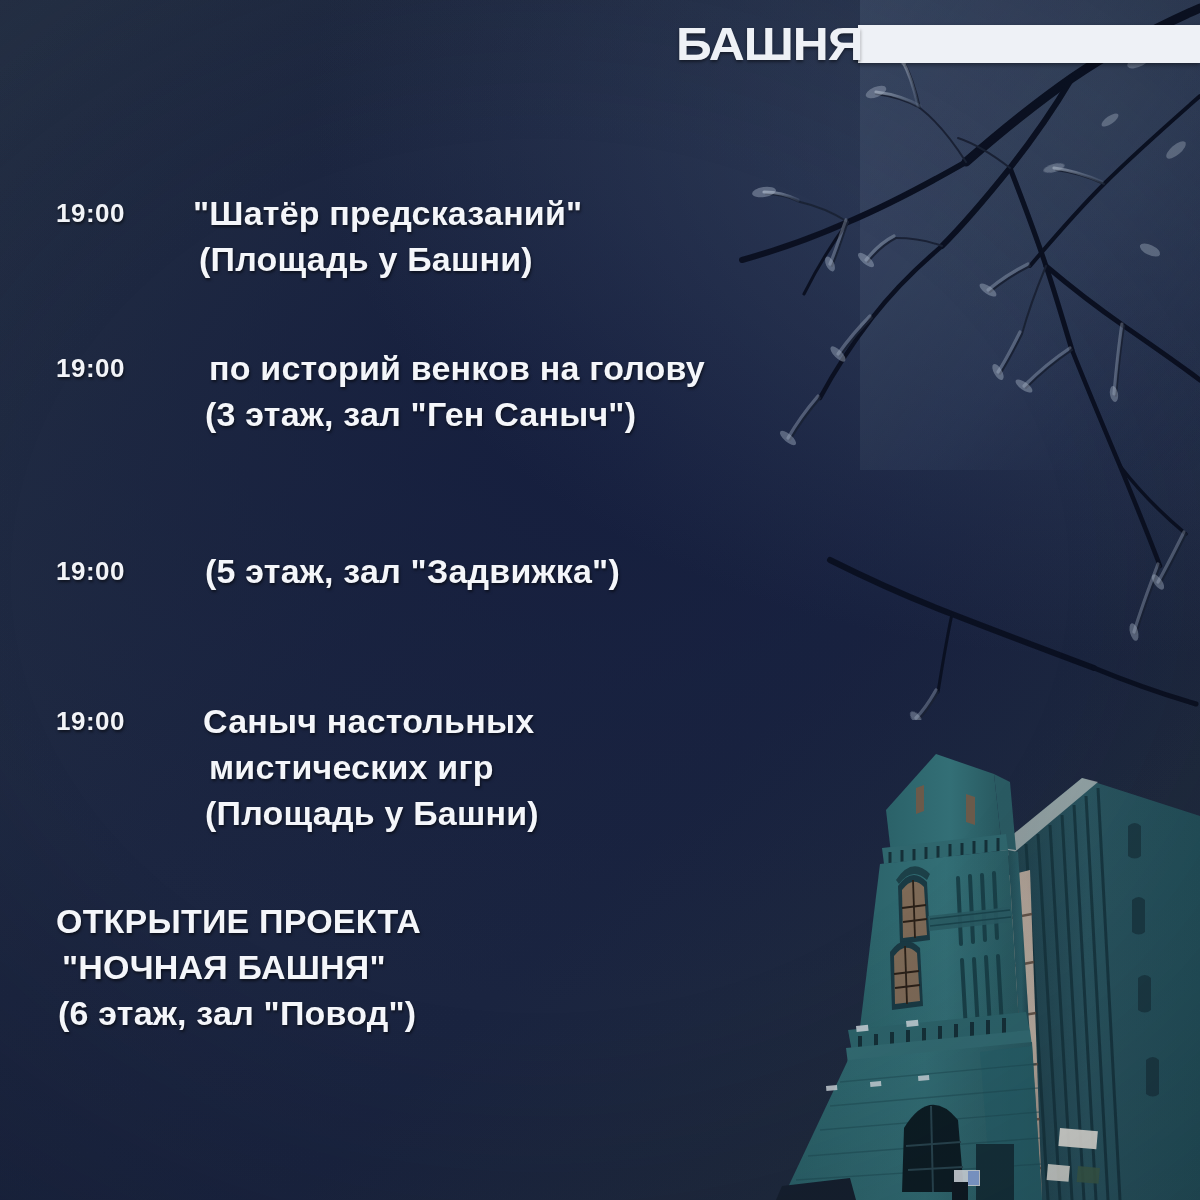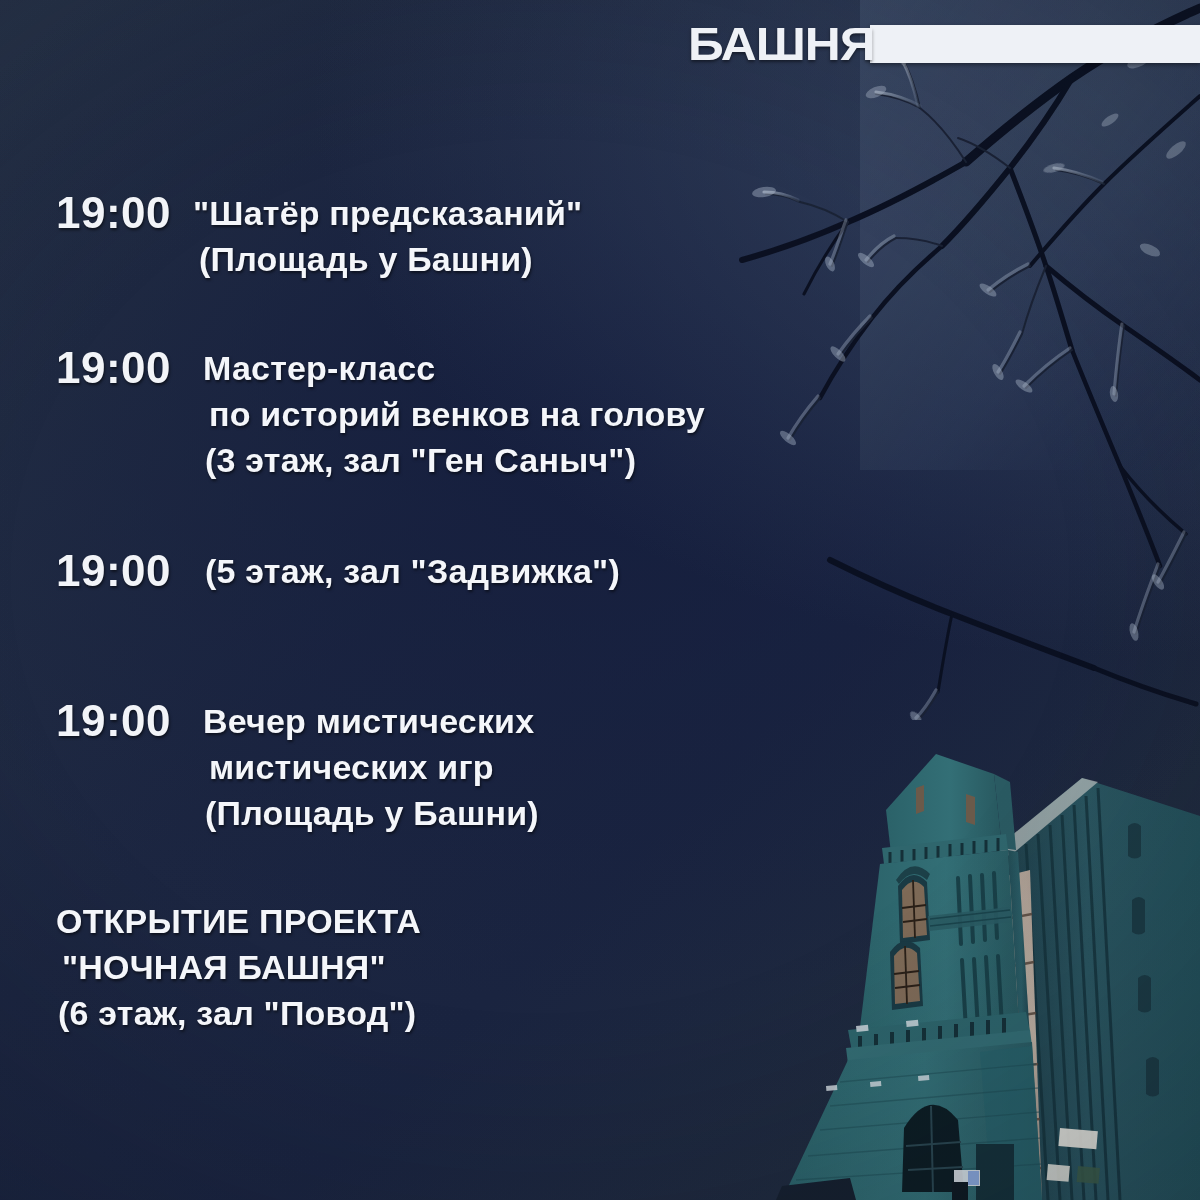--- a/index.html
+++ b/index.html
@@ -17,21 +17,21 @@
   }
   
   .vignette{
     position:absolute;inset:0;pointer-events:none;
     background:radial-gradient(115% 95% at 45% 48%, rgba(0,0,0,0) 38%, rgba(8,12,24,0.35) 100%);
   }
 
   
   .logo-wrap{
     position:absolute;top:23px;left:676px;right:0;height:42px;
-    display:flex;align-items:stretch;margin-left:12px;
+    display:flex;align-items:stretch;
   }
   .logo-text{
     color:#eef1f6;
     font-size:47px;line-height:42px;
     font-weight:bold;
     letter-spacing:-1px;
     font-family:"Liberation Sans", sans-serif;
     transform:scaleX(1.06);
     transform-origin:left center;
     white-space:nowrap;
@@ -59,21 +59,21 @@
   .tower svg{display:block;width:100%;height:100%;}
 
   
   .schedule{
     position:absolute;left:0;top:0;width:1200px;height:1200px;
   }
   .entry{position:absolute;display:flex;align-items:flex-start;}
   .time{
     width:140px;flex:0 0 140px;
     color:#f2f4f8;
-    font-size:44px;line-height:46px;font-weight:bold;
+    font-size:26px;line-height:46px;font-weight:bold;
     letter-spacing:.5px;
     text-shadow:1px 2px 3px rgba(0,0,0,.55);
     white-space:nowrap;
   }
   .lines{display:flex;flex-direction:column;}
   .line{
     color:#f4f6fa;
     font-size:34px;line-height:46px;font-weight:bold;
     letter-spacing:.2px;
     white-space:nowrap;
@@ -389,37 +389,36 @@
       <div class="time">19:00</div>
       <div class="lines">
         <div class="line ind1">"Шатёр предсказаний"</div>
         <div class="line ind2">(Площадь у Башни)</div>
       </div>
     </div>
 
     <div class="entry" id="e1">
       <div class="time">19:00</div>
       <div class="lines">
-        <div class="line ind1">Мастер-класс</div>
         <div class="line ind2">по историй венков на голову</div>
         <div class="line ind3">(3 этаж, зал "Ген Саныч")</div>
       </div>
     </div>
 
     <div class="entry" id="e2">
       <div class="time">19:00</div>
       <div class="lines">
         <div class="line ind3">(5 этаж, зал "Задвижка")</div>
       </div>
     </div>
 
     <div class="entry" id="e3">
       <div class="time">19:00</div>
       <div class="lines">
-        <div class="line ind1">Вечер мистических</div>
+        <div class="line ind1">Саныч настольных</div>
         <div class="line ind2">мистических игр</div>
         <div class="line ind3">(Площадь у Башни)</div>
       </div>
     </div>
 
     <div class="entry" id="e4">
       <div class="lines">
         <div class="line ind1">ОТКРЫТИЕ ПРОЕКТА</div>
         <div class="line ind2">"НОЧНАЯ БАШНЯ"</div>
         <div class="line ind3">(6 этаж, зал "Повод")</div>

